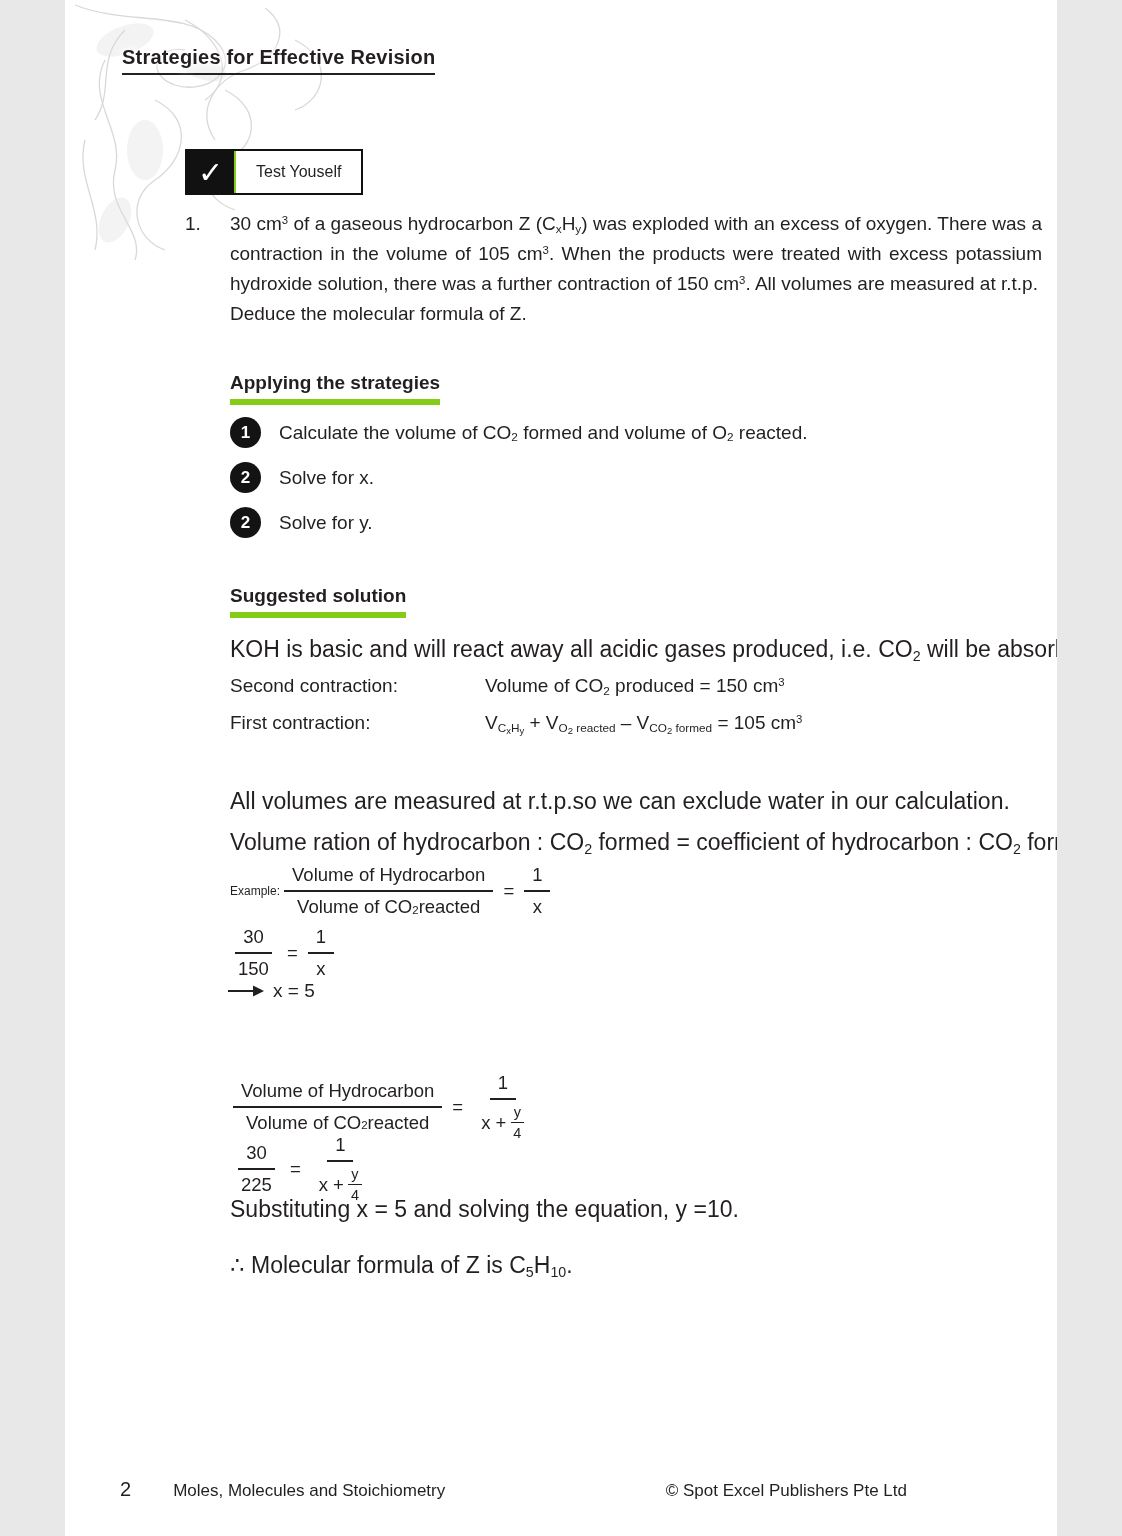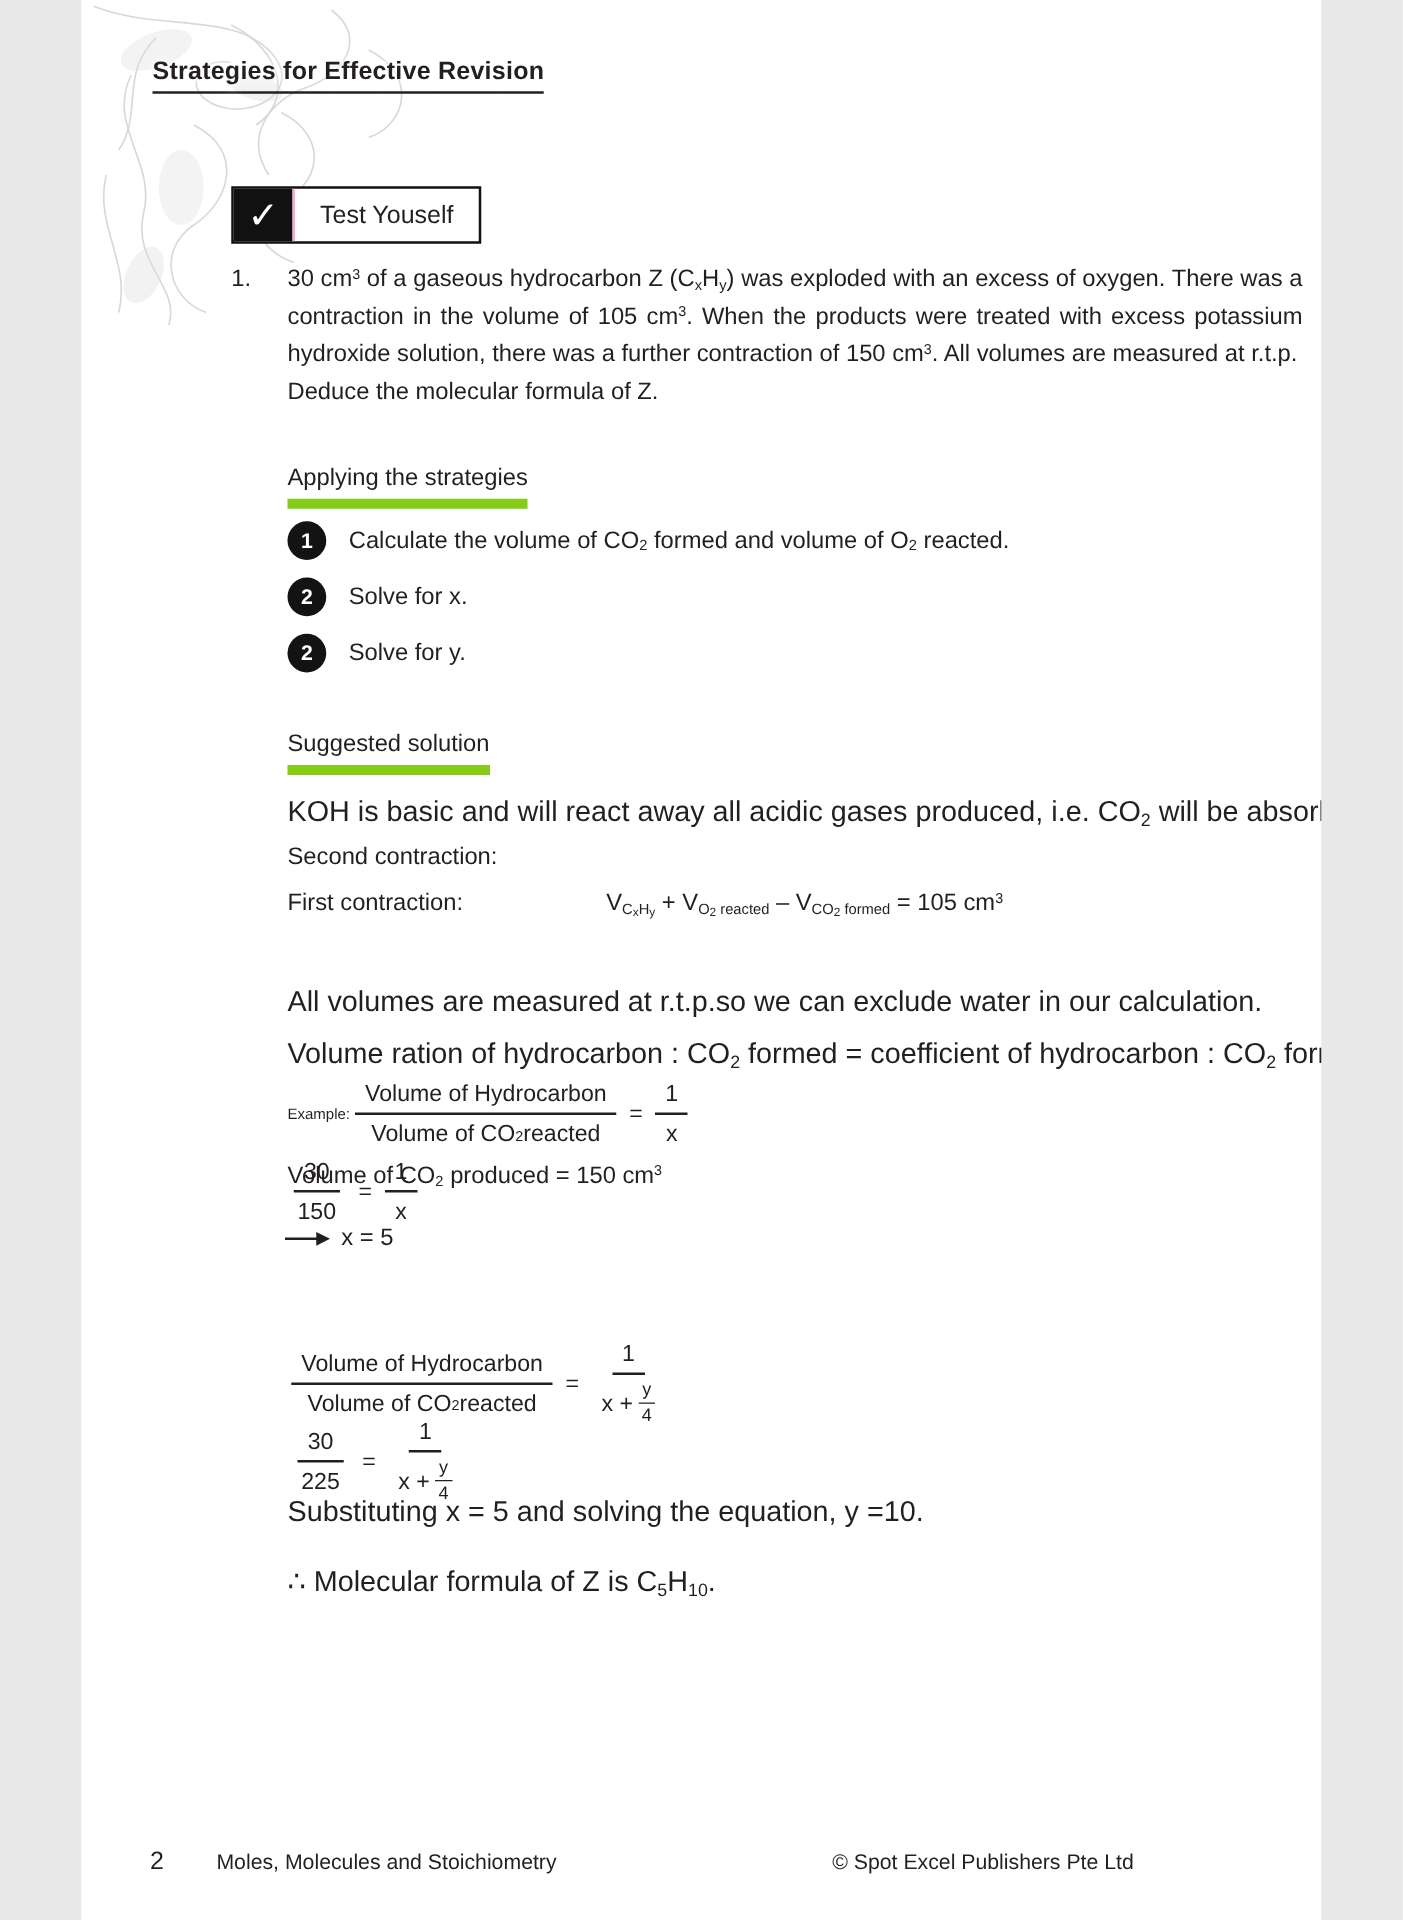--- a/index.html
+++ b/index.html
@@ -8,46 +8,46 @@
 
   .splash{position:absolute;top:0;left:0;pointer-events:none;}
 
   .doc-title{position:absolute;left:57px;top:46px;font-size:20px;font-weight:700;letter-spacing:.2px;
              border-bottom:2px solid #231f20;padding-bottom:4px;
              text-shadow:0 0 4px #fff,0 0 8px #fff,0 0 12px #fff;}
 
   .badge{position:absolute;left:120px;top:149px;display:flex;border:2px solid #111;height:46px;box-sizing:border-box;background:#fff;}
   .badge-check{width:47px;background:#111;color:#fff;display:flex;align-items:center;justify-content:center;
                font-size:30px;font-weight:700;}
-  .badge-label{display:flex;align-items:center;padding:0 20px;font-size:20px;border-left:2px solid #f9a8d4;}
+  .badge-label{display:flex;align-items:center;padding:0 20px;font-size:16px;border-left:2px solid #84cc16;}
 
   .q-block{position:absolute;left:120px;top:210px;width:857px;display:flex;font-size:19px;line-height:27px;}
   .q-num{width:45px;flex:0 0 45px;}
   .q-text{width:812px;}
   .q-para{text-align:justify;}
 
-  .section-heading{position:absolute;left:165px;font-size:19px;border-bottom:8px solid #84cc16;padding-bottom:5px;}
+  .section-heading{position:absolute;left:165px;font-size:19px;border-bottom:6px solid #84cc16;padding-bottom:5px;font-weight:bold;}
   #strategies-heading{top:372px;}
   #solution-heading{top:585px;}
 
   .step-row{position:absolute;left:165px;display:flex;align-items:center;gap:18px;font-size:19px;}
   #step-1{top:417px;} #step-2{top:462px;} #step-3{top:507px;}
   .step-circle{width:31px;height:31px;border-radius:50%;background:#131313;color:#fff;display:flex;
                align-items:center;justify-content:center;font-size:17px;font-weight:700;flex:0 0 31px;}
 
   .text-line{position:absolute;left:165px;font-size:23px;white-space:nowrap;}
   #koh-line{top:636px;}
   #rtp-line{top:788px;}
   #ratio-co2{top:829px;}
   #ratio-o2{top:1036px;}
   #substituting{top:1196px;}
   #conclusion{top:1252px;}
 
   .contraction-row{position:absolute;left:165px;display:flex;font-size:19px;white-space:nowrap;}
-  #second-contraction{top:675px;flex-direction:column;}
+  #second-contraction{top:675px;}
   #first-contraction{top:712px;}
   .contraction-label{width:255px;flex:0 0 255px;}
 
   .arrow-row{position:absolute;left:163px;display:flex;align-items:center;gap:9px;font-size:19px;white-space:nowrap;}
   #arrow-o2{top:752px;}
   #arrow-x{top:980px;}
 
   .eq-row{position:absolute;display:flex;align-items:center;font-size:18.5px;white-space:nowrap;}
   #example-row{left:165px;top:864px;}
   #eq-x-row{left:165px;top:926px;}

